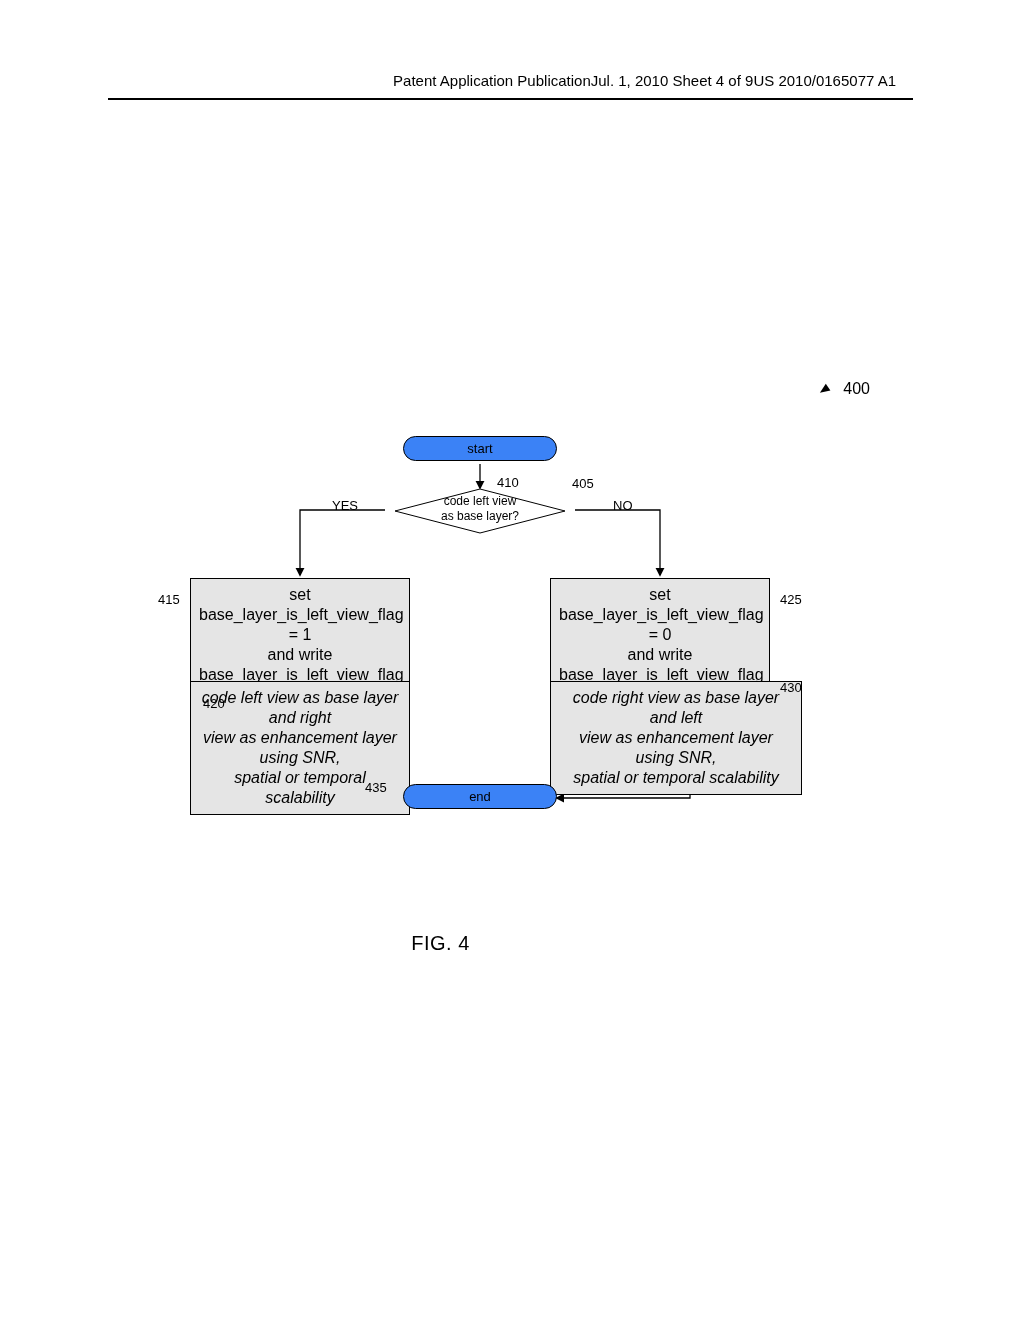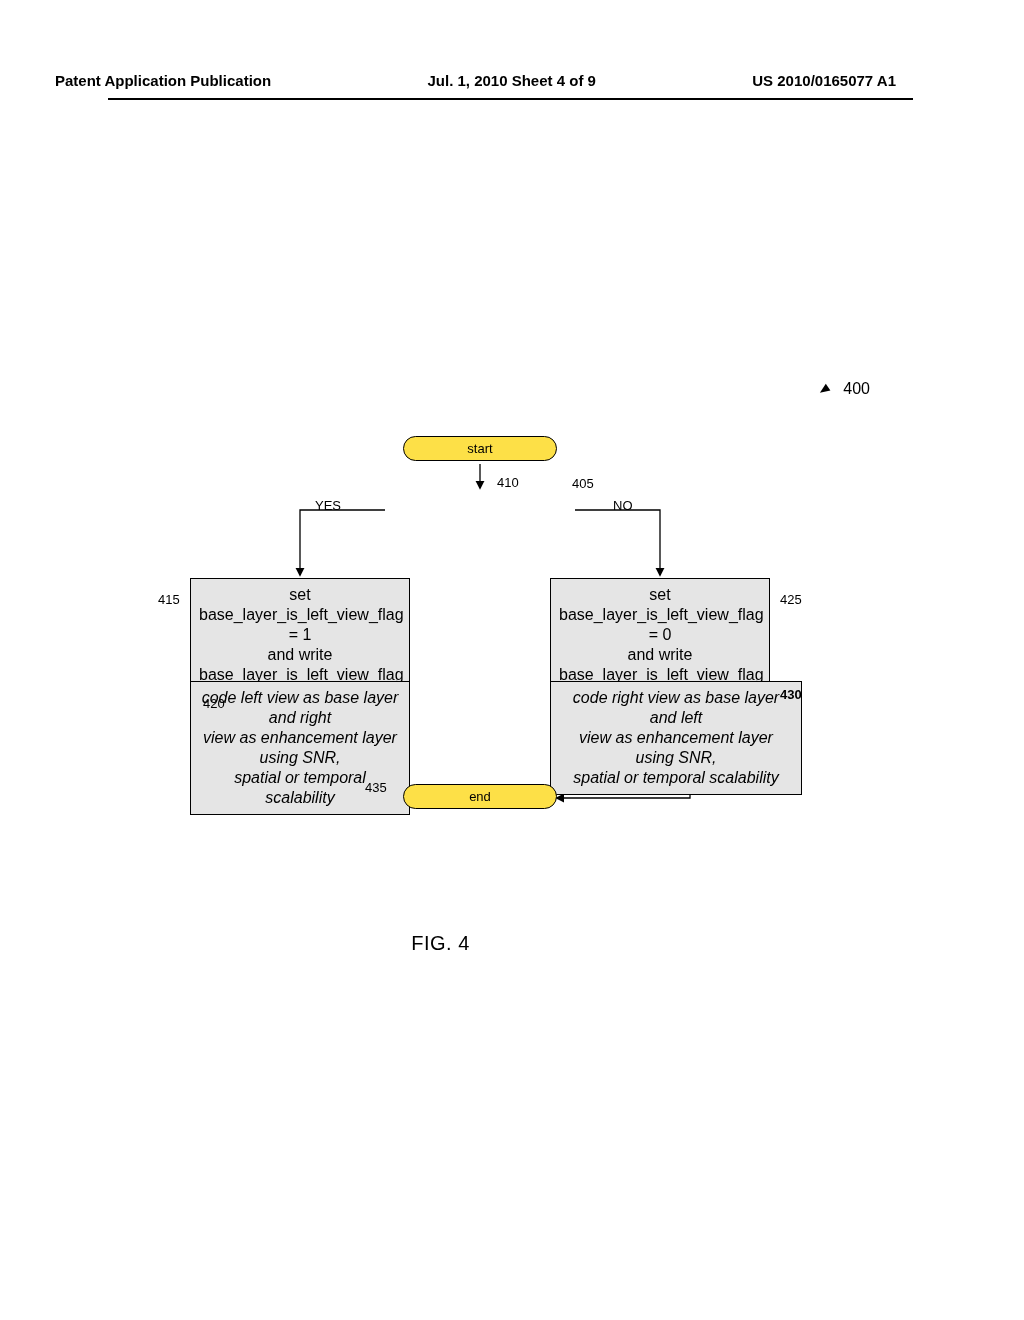--- a/index.html
+++ b/index.html
@@ -12,24 +12,24 @@
     width: 1024px;
     height: 1320px;
     position: relative;
   }
   .header {
     position: absolute;
     top: 72px;
     left: 0;
     width: 1024px;
     display: flex;
-    justify-content: space-between;
-    padding: 0 128px 0 55px;
+    justify-content: flex-end;
+    padding: 0 128px 0 104px;
     font-size: 15px;
-    font-weight: bold;
+    font-weight: normal;
   }
   .header-rule {
     position: absolute;
     top: 98px;
     left: 108px;
     width: 805px;
     border-top: 2px solid #000;
   }
   .diagram {
     position: absolute;
@@ -55,21 +55,21 @@
     margin-right: 14px;
     vertical-align: middle;
   }
   .terminator {
     position: absolute;
     border: 1px solid #000;
     border-radius: 14px;
     text-align: center;
     font-size: 13px;
     padding: 4px 0;
-    background: #fde047;
+    background: #3b82f6;
   }
   .decision {
     position: absolute;
     text-align: center;
     font-size: 12px;
     line-height: 1.25;
   }
   .decision svg { position: absolute; left: 0; top: 0; }
   .decision .dtxt { position: relative; top: 8px; }
   .process {
@@ -141,43 +141,49 @@
     <polyline points="110,355 110,418 253,418" fill="none" stroke="#000" stroke-width="1.3" marker-end="url(#ah)"></polyline>
 
     <polyline points="540,355 540,418 407,418" fill="none" stroke="#000" stroke-width="1.3" marker-end="url(#ah)"></polyline>
   </svg>
 
   <div class="terminator" style="left:253px; top:56px; width:154px;">
     <span>start</span>
   </div>
   <div class="reflabel" style="left:422px; top:60px;margin-top:36px;">405</div>
 
+  <div class="decision" style="left:233px; top:106px; width:194px; height:50px;">
+    <svg width="194" height="50" viewBox="0 0 194 50">
+      <polygon points="12,25 97,3 182,25 97,47" fill="#fff" stroke="#000" stroke-width="1"></polygon>
+    </svg>
+    <div class="dtxt"><span>code left view<br>as base layer?</span></div>
+  </div>
   <div class="reflabel" style="left:347px; top:95px;">410</div>
-  <div class="branchlabel" style="left:165px; top:118px;">YES</div>
+  <div class="branchlabel" style="left:182px; top:118px;">YES</div>
   <div class="branchlabel" style="left:463px; top:118px;">NO</div>
 
   <div class="process" style="left:40px; top:198px; width:220px;">
     <span>set base_layer_is_left_view_flag = 1<br>and write base_layer_is_left_view_flag<br>in the SEI message</span>
   </div>
   <div class="reflabel" style="left:8px; top:212px;">415</div>
 
   <div class="process" style="left:40px; top:301px; width:220px;font-style:italic;">
     <span>code left view as base layer and right<br>view as enhancement layer using SNR,<br>spatial or temporal scalability</span>
   </div>
   <div class="reflabel" style="left:8px; top:316px;margin-left:45px;">420</div>
 
   <div class="process" style="left:400px; top:198px; width:220px;">
     <span>set base_layer_is_left_view_flag = 0<br>and write base_layer_is_left_view_flag<br>in the SEI message</span>
   </div>
   <div class="reflabel" style="left:630px; top:212px;">425</div>
 
   <div class="process" style="left:400px; top:301px; width:252px;font-style:italic;">
     <span>code right view as base layer and left<br>view as enhancement layer using SNR,<br>spatial or temporal scalability</span>
   </div>
-  <div class="reflabel" style="left:630px; top:307px;font-weight:bold;">430</div>
+  <div class="reflabel" style="left:630px; top:300px;">430</div>
 
   <div class="terminator" style="left:253px; top:404px; width:154px;">
     <span>end</span>
   </div>
   <div class="reflabel" style="left:215px; top:400px;">435</div>
 
 </div>
 
 <div class="fig-caption">
   <span>FIG. 4</span>

